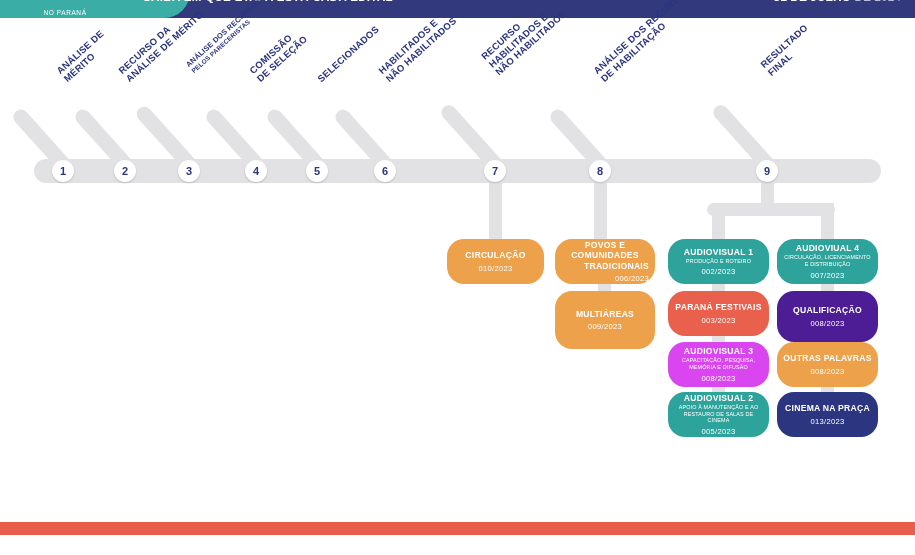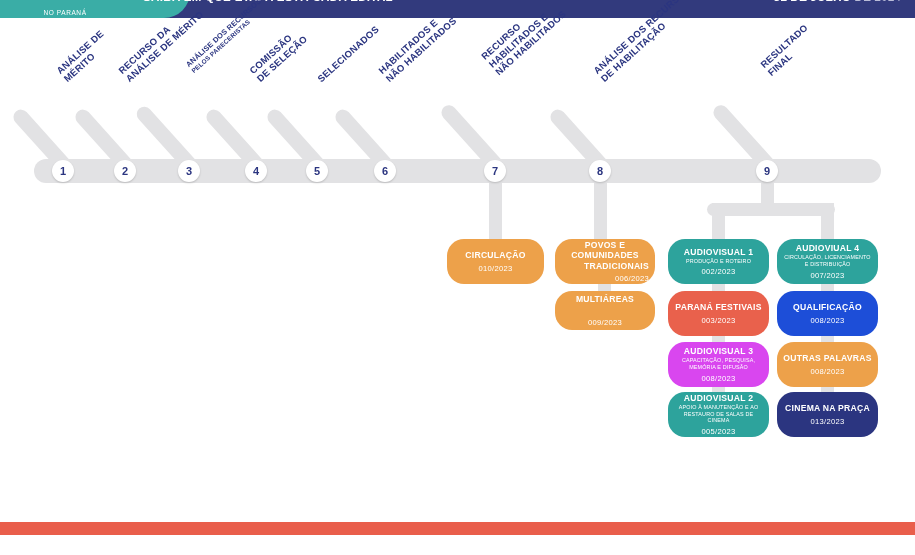--- a/index.html
+++ b/index.html
@@ -175,21 +175,21 @@
     <div class="card" style="left: 447px; top: 239px; width: 97px; height: 45px; background: rgb(237, 161, 74);">
       <div class="t">CIRCULAÇÃO</div>
       <div class="n">010/2023</div>
     </div>
     <div class="card" style="left: 555px; top: 239px; width: 100px; height: 45px; background: rgb(237, 161, 74); align-items: flex-end;">
       <div class="t">POVOS E COMUNIDADES
 </div>
       <div class="t">TRADICIONAIS</div>
       <div class="n">006/2023</div>
     </div>
-    <div class="card" style="left: 555px; top: 291px; width: 100px; height: 39px; background: rgb(237, 161, 74); justify-content: space-between;">
+    <div class="card" style="left: 555px; top: 291px; width: 100px; height: 58px; background: rgb(237, 161, 74);">
       <div class="t">MULTIÁREAS</div>
       <div class="n">009/2023</div>
     </div>
     <div class="card" style="left: 668px; top: 239px; width: 101px; height: 45px; background: rgb(45, 163, 156);">
       <div class="t">AUDIOVISUAL 1</div>
       <div class="s">PRODUÇÃO E ROTEIRO</div>
       <div class="n">002/2023</div>
     </div>
     <div class="card" style="left: 668px; top: 291px; width: 101px; height: 45px; background: rgb(233, 97, 76);">
       <div class="t">PARANÁ FESTIVAIS</div>
@@ -203,21 +203,21 @@
     <div class="card" style="left: 668px; top: 392px; width: 101px; height: 45px; background: rgb(45, 163, 156);">
       <div class="t">AUDIOVISUAL 2</div>
       <div class="s">APOIO À MANUTENÇÃO E AO RESTAURO DE SALAS DE CINEMA</div>
       <div class="n">005/2023</div>
     </div>
     <div class="card" style="left: 777px; top: 239px; width: 101px; height: 45px; background: rgb(45, 163, 156);">
       <div class="t">AUDIOVIUAL 4</div>
       <div class="s">CIRCULAÇÃO, LICENCIAMENTO E DISTRIBUIÇÃO</div>
       <div class="n">007/2023</div>
     </div>
-    <div class="card" style="left: 777px; top: 291px; width: 101px; height: 45px; background: #1d4ed8;">
+    <div class="card" style="left: 777px; top: 291px; width: 101px; height: 51px; background: #4c1d95;">
       <div class="t">QUALIFICAÇÃO</div>
       <div class="n">008/2023</div>
     </div>
     <div class="card" style="left: 777px; top: 342px; width: 101px; height: 45px; background: rgb(237, 161, 74);">
       <div class="t">OUTRAS PALAVRAS</div>
       <div class="n">008/2023</div>
     </div>
     <div class="card" style="left: 777px; top: 392px; width: 101px; height: 45px; background: rgb(43, 53, 128);">
       <div class="t">CINEMA NA PRAÇA</div>
       <div class="n">013/2023</div>

